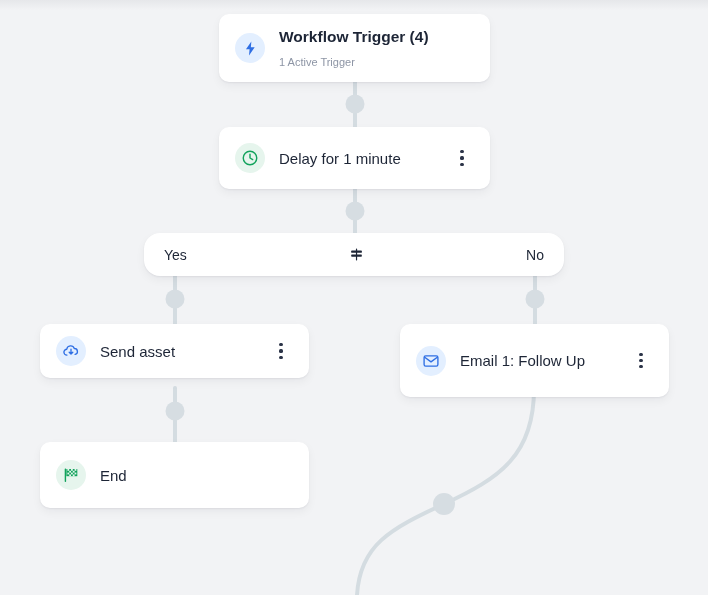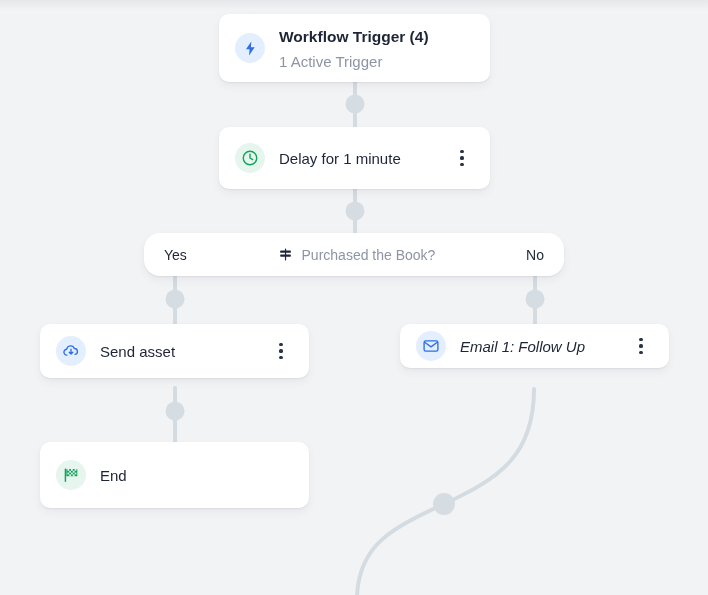--- a/index.html
+++ b/index.html
@@ -91,21 +91,21 @@
     min-width: 0;
   }
   .node-title {
     font-size: 15px;
     color: #1d2536;
     line-height: 19px;
     white-space: nowrap;
   }
   .node-title.strong { font-weight: bold; font-size: 15.5px; }
   .node-sub {
-    font-size: 15px;
+    font-size: 11px;
     color: #8d95a5;
     line-height: 16px;
     margin-top: 8px;
     white-space: nowrap;
   }
 
   .kebab {
     flex: 0 0 auto;
     width: 20px;
     height: 26px;
@@ -225,21 +225,20 @@
   <div class="branch" style="left:144px; top:233px; width:420px; height:43px;">
     <div class="branch-side">Yes</div>
     <div class="branch-center">
       <span style="display:flex;align-items:center;">
         <svg width="15" height="15" viewBox="0 0 24 24" aria-hidden="true">
           <rect x="11.1" y="2.5" width="1.9" height="19" rx="0.7" fill="#1d2536"></rect>
           <rect x="3.5" y="5.6" width="17" height="3.6" rx="1" fill="#1d2536"></rect>
           <rect x="3.5" y="11.8" width="17" height="3.6" rx="1" fill="#1d2536"></rect>
         </svg>
       </span>
-      <span class="branch-label">Purchased the Book?</span>
     </div>
     <div class="branch-side">No</div>
   </div>
 
   <div class="node" style="left:40px; top:324px; width:269px; height:54px;">
     <div class="node-inner">
       <div class="node-icon icon-blue">
         <svg width="18" height="18" viewBox="0 0 24 24" aria-hidden="true">
           <path d="M6.6 17.5a3.9 3.9 0 0 1-.3-7.8 5.2 5.2 0 0 1 10.1-1 3.9 3.9 0 0 1 1.1 7.7" fill="none" stroke="#2f6fe4" stroke-width="1.8" stroke-linecap="round" stroke-linejoin="round"></path>
           <path d="M12 9.6v6.3M9.6 13.6 12 16l2.4-2.4" fill="none" stroke="#2f6fe4" stroke-width="1.8" stroke-linecap="round" stroke-linejoin="round"></path>
@@ -249,21 +248,21 @@
         <div class="node-title">Send asset</div>
       </div>
       <div class="kebab">
         <span></span>
         <span></span>
         <span></span>
       </div>
     </div>
   </div>
 
-  <div class="node" style="left:400px; top:324px; width:269px; height:44px;font-style:italic;">
+  <div class="node" style="left:400px; top:324px; width:269px; height:73px;">
     <div class="node-inner">
       <div class="node-icon icon-blue">
         <svg width="18" height="18" viewBox="0 0 24 24" aria-hidden="true">
           <rect x="2.8" y="5.2" width="18.4" height="13.6" rx="2.1" fill="none" stroke="#2f6fe4" stroke-width="1.8"></rect>
           <path d="m3.6 7 8.4 6.2L20.4 7" fill="none" stroke="#2f6fe4" stroke-width="1.8" stroke-linecap="round" stroke-linejoin="round"></path>
         </svg>
       </div>
       <div class="node-text">
         <div class="node-title">Email 1: Follow Up</div>
       </div>

